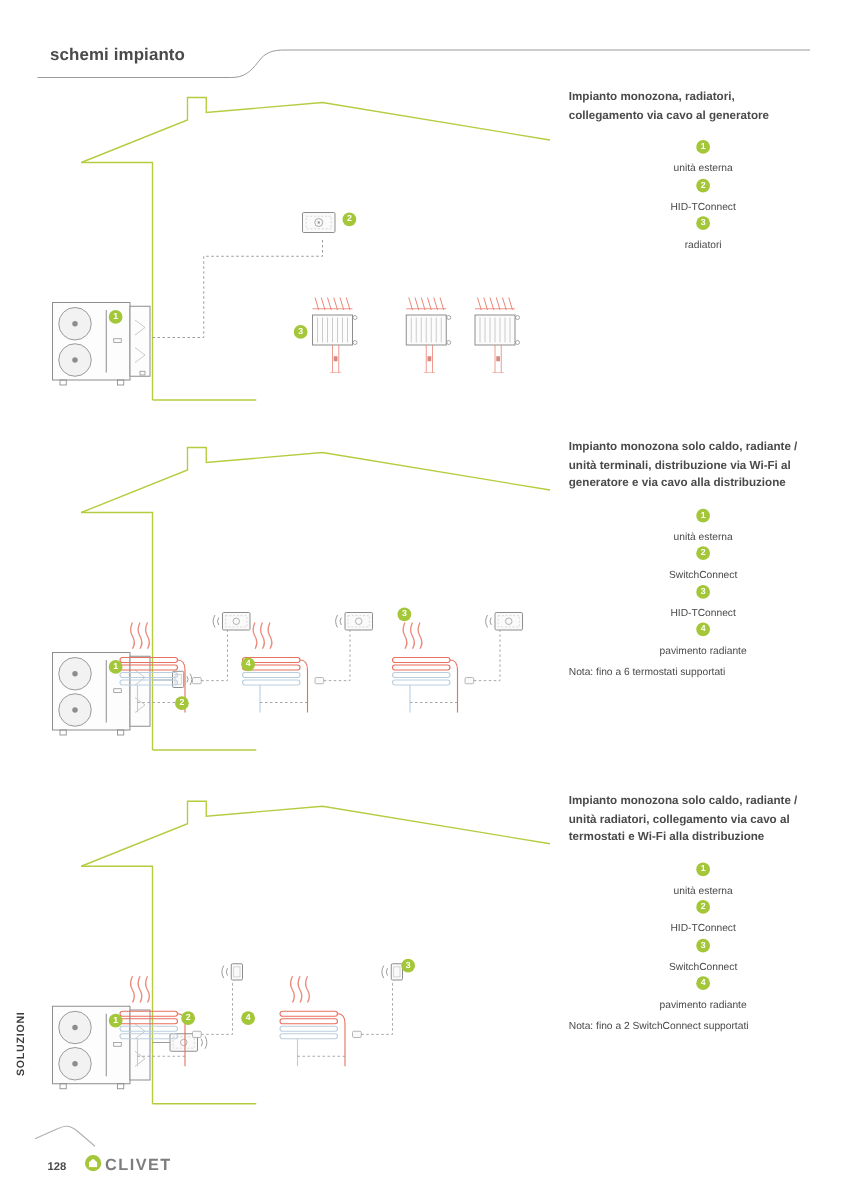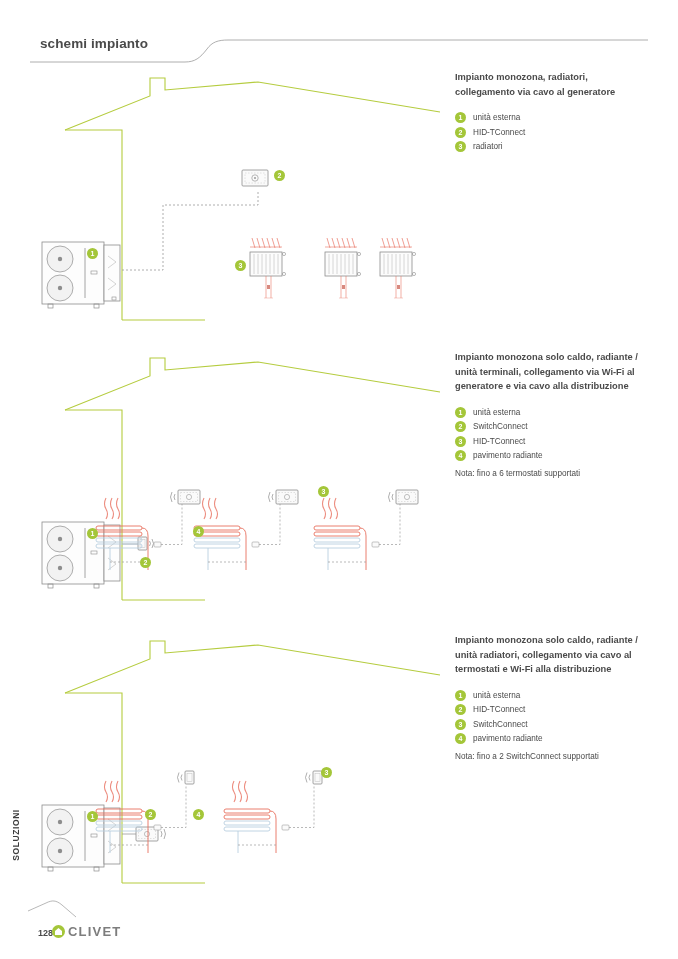--- a/index.html
+++ b/index.html
@@ -28,21 +28,21 @@
     font-size: 8.5px; font-weight: bold; color: #3d3d3d;
     letter-spacing: 0.6px;
   }
 
   
   .footer { position: absolute; left: 0; bottom: 0; width: 678px; height: 70px; }
   .page-number {
     position: absolute; left: 38px; top: 928px;
     font-size: 9px; font-weight: bold; color: #4a4a4a;
   }
-  .logo { position: absolute; left: 52px; top: 924px; display: flex; align-items: center; gap: 3px; }
+  .logo { position: absolute; left: 68px; top: 924px; display: flex; align-items: flex-start; gap: 3px; }
   .logo-mark {
     width: 13px; height: 13px; border-radius: 50%;
     background: #a4c639; position: relative;
   }
   .logo-mark::after {
     content: ""; position: absolute; left: 3px; top: 3px;
     width: 7px; height: 7px; background: #fff;
     clip-path: polygon(50% 0%, 100% 42%, 100% 100%, 0% 100%, 0% 42%);
   }
   .logo-text {
@@ -56,21 +56,21 @@
   .block-2 { top: 350px; height: 270px; }
   .block-3 { top: 633px; height: 270px; }
 
   .scene { position: absolute; left: 30px; top: 0; width: 410px; height: 270px; }
   .legend { position: absolute; left: 455px; top: 0; width: 215px; }
 
   .legend-title {
     font-size: 9.3px; font-weight: bold; color: #4a4a4a;
     line-height: 14.5px; margin-bottom: 13px;
   }
-  .legend-row { display: flex; align-items: center; gap: 7px; margin-bottom: 3.5px; }
+  .legend-row { display: flex; align-items: center; gap: 7px; margin-bottom: 3.5px; flex-direction: column; }
   .bullet {
     width: 11px; height: 11px; min-width: 11px; border-radius: 50%;
     background: #a4c639; color: #fff;
     font-size: 7px; font-weight: bold;
     display: flex; align-items: center; justify-content: center;
     line-height: 1;
   }
   .legend-label { font-size: 8.2px; color: #4a4a4a; }
   .legend-note { font-size: 8.2px; color: #4a4a4a; margin-top: 8px; }
 
@@ -345,21 +345,21 @@
       <div class="marker" style="left:57px; top:178px;">1</div>
       <div class="marker" style="left:110px; top:207px;">2</div>
       <div class="marker" style="left:288px; top:136px;">3</div>
 
       <div class="marker" style="left:163px; top:176px;">4</div>
     </div>
 
     <div class="legend">
       <div class="legend-title">
         <span>Impianto monozona solo caldo, radiante /</span><br>
-        <span>unità terminali, collegamento via Wi-Fi al</span><br>
+        <span>unità terminali, distribuzione via Wi-Fi al</span><br>
         <span>generatore e via cavo alla distribuzione</span>
       </div>
       <div class="legend-row">
         <span class="bullet">1</span>
         <span class="legend-label">unità esterna</span>
       </div>
       <div class="legend-row">
         <span class="bullet">2</span>
         <span class="legend-label">SwitchConnect</span>
       </div>

